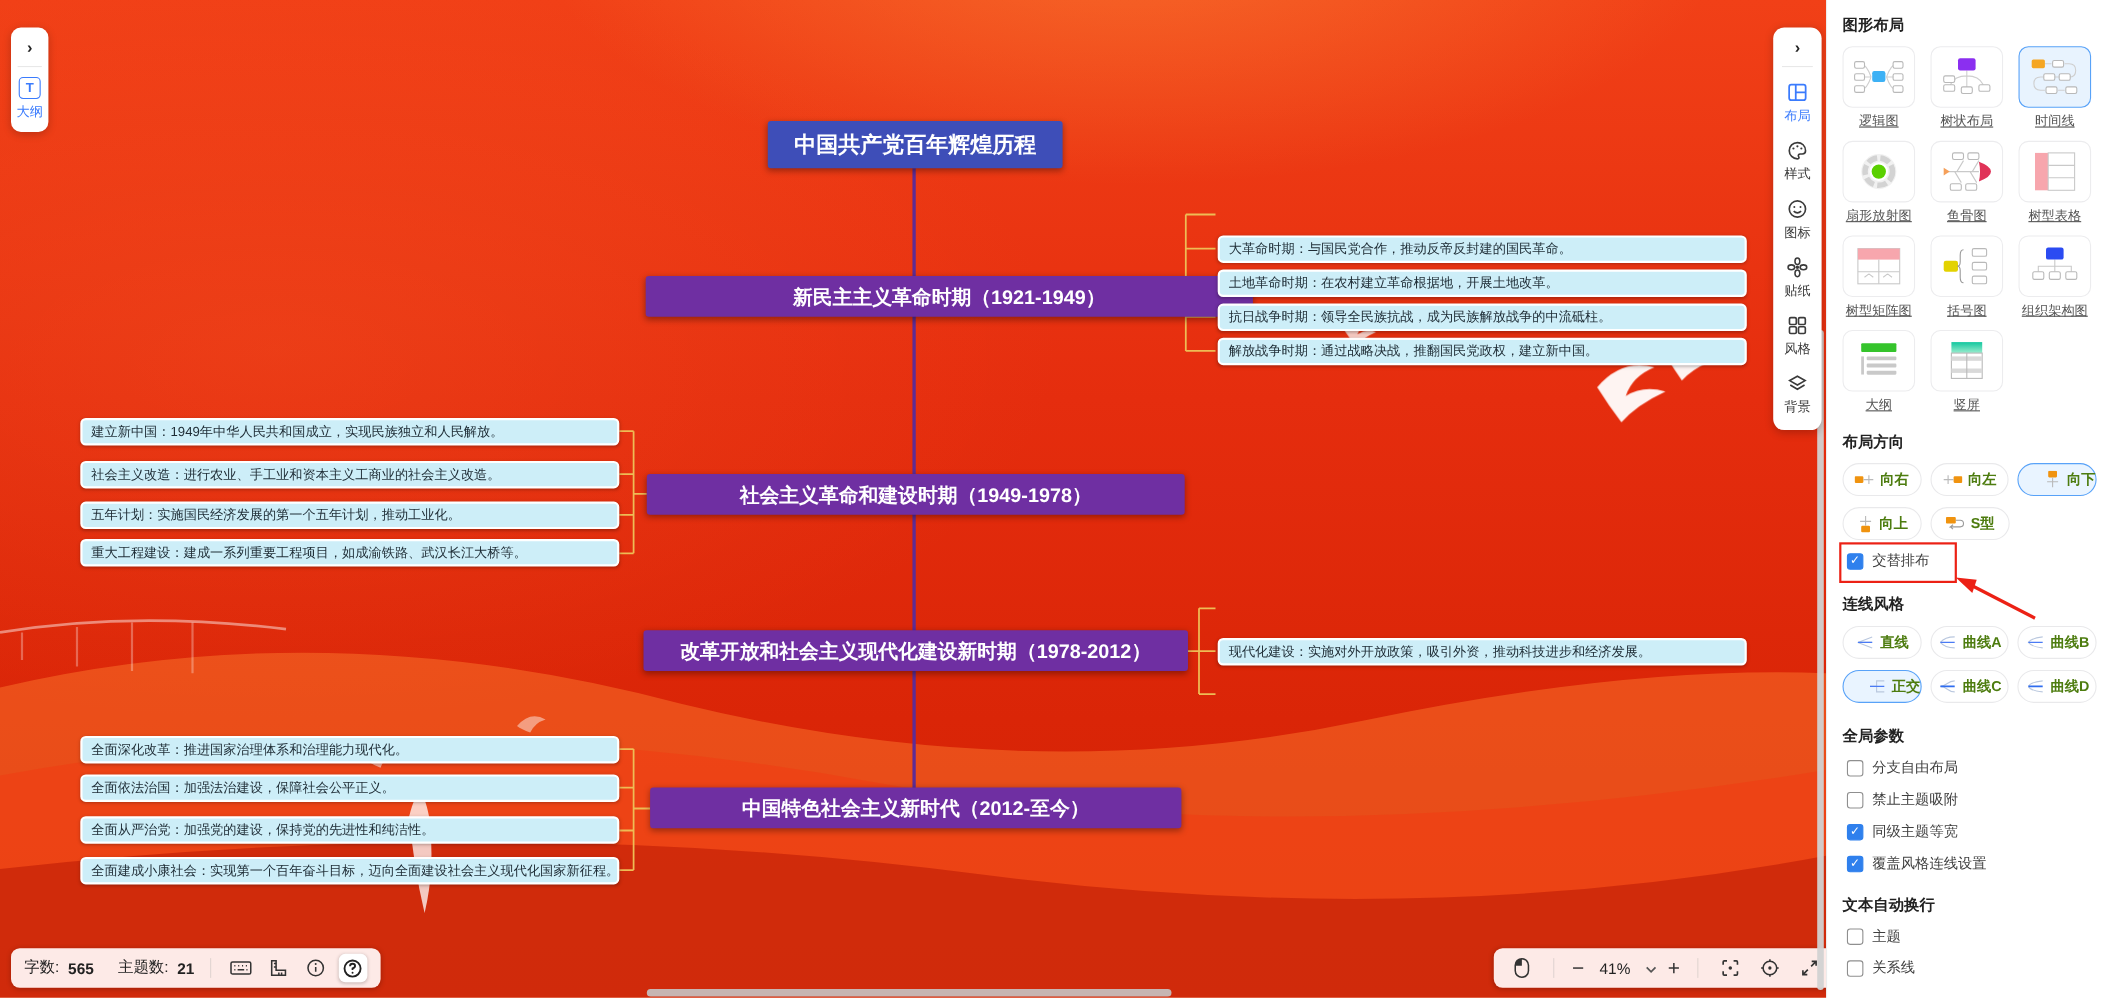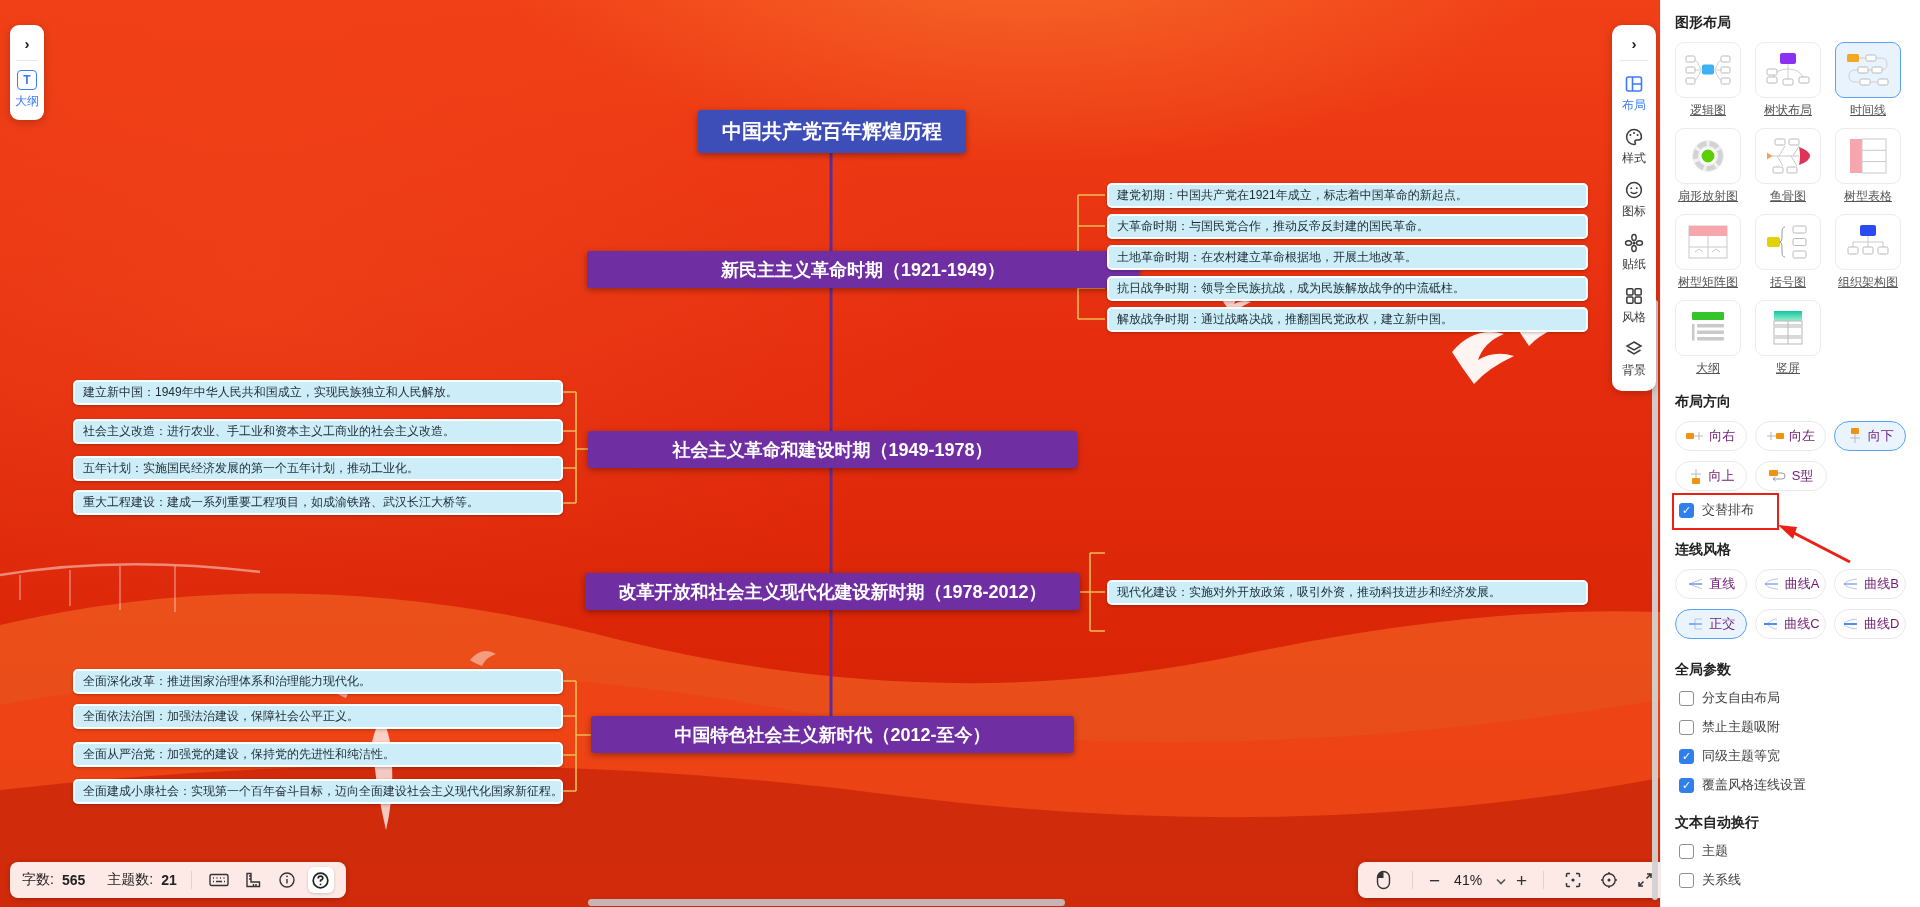--- a/index.html
+++ b/index.html
@@ -69,23 +69,23 @@
     border-left:1px solid #ececec;box-sizing:border-box;padding:10px 14px 0 14px;overflow:hidden;}
   .sec-title{font-size:14px;font-weight:700;color:#222;margin:8px 0 10px;}
   .grid{display:grid;grid-template-columns:repeat(3,66px);column-gap:14px;row-gap:9px;}
   .cell{display:flex;flex-direction:column;align-items:center;}
   .tile{width:66px;height:56px;border:1px solid #ececee;border-radius:9px;background:#fff;
     display:flex;align-items:center;justify-content:center;cursor:pointer;box-sizing:border-box;}
   .tile.sel{background:#e8f3fe;border:1.5px solid #58a2f8;}
   .tlabel{font-size:12px;color:#555;margin-top:4px;text-decoration:underline;}
   .optrow{display:flex;gap:8px;margin-bottom:10px;}
   .opt{width:72px;height:30px;border:1px solid #e9e9eb;border-radius:16px;background:#fff;
-    display:flex;align-items:center;justify-content:center;gap:5px;font-size:13px;color:#701a75;
-    cursor:pointer;box-sizing:border-box;padding:0;}
-  .opt.sel{background:#e9f4ff;border:1.5px solid #58a2f8;}
+    display:flex;align-items:center;justify-content:center;gap:5px;font-size:13px;color:#4d7c0f;
+    cursor:pointer;box-sizing:border-box;padding:0;font-weight:bold;}
+  .opt.sel{background:#e9f4ff;border:1.5px solid #58a2f8;justify-content:flex-end;}
   .cbrow{display:flex;align-items:center;gap:8px;margin:0 0 11px 4px;position:relative;cursor:pointer;}
   .cb{width:15px;height:15px;box-sizing:border-box;border:1.5px solid #8f8f8f;border-radius:3px;
     background:#fff;display:flex;align-items:center;justify-content:center;}
   .cb.on{background:#2f80ed;border-color:#2f80ed;}
   .cb.on::after{content:"✓";color:#fff;font-size:11px;font-weight:700;line-height:1;}
   .cblabel{font-size:13px;color:#3f3f3f;}
   .redframe{position:absolute;left:-7px;top:-8px;width:103px;height:33px;
     border:2.5px solid #ec2115;pointer-events:none;}
 
   .annot{position:absolute;left:0;top:0;width:1920px;height:907px;pointer-events:none;}
@@ -125,21 +125,20 @@
       </g>
     </svg>
 
     <div class="node root">中国共产党百年辉煌历程</div>
 
     <div class="node period" style="left:587px;top:251px;width:552px">新民主主义革命时期（1921-1949）</div>
     <div class="node period" style="left:588px;top:431px;width:489px">社会主义革命和建设时期（1949-1978）</div>
     <div class="node period" style="left:585px;top:573px;width:495px">改革开放和社会主义现代化建设新时期（1978-2012）</div>
     <div class="node period" style="left:591px;top:716px;width:483px">中国特色社会主义新时代（2012-至今）</div>
 
-    <div class="node leaf r" style="top:183px">建党初期：中国共产党在1921年成立，标志着中国革命的新起点。</div>
     <div class="node leaf r" style="top:214px">大革命时期：与国民党合作，推动反帝反封建的国民革命。</div>
     <div class="node leaf r" style="top:245px">土地革命时期：在农村建立革命根据地，开展土地改革。</div>
     <div class="node leaf r" style="top:276px">抗日战争时期：领导全民族抗战，成为民族解放战争的中流砥柱。</div>
     <div class="node leaf r" style="top:307px">解放战争时期：通过战略决战，推翻国民党政权，建立新中国。</div>
 
     <div class="node leaf l" style="top:380px">建立新中国：1949年中华人民共和国成立，实现民族独立和人民解放。</div>
     <div class="node leaf l" style="top:419px">社会主义改造：进行农业、手工业和资本主义工商业的社会主义改造。</div>
     <div class="node leaf l" style="top:456px">五年计划：实施国民经济发展的第一个五年计划，推动工业化。</div>
     <div class="node leaf l" style="top:490px">重大工程建设：建成一系列重要工程项目，如成渝铁路、武汉长江大桥等。</div>
 

